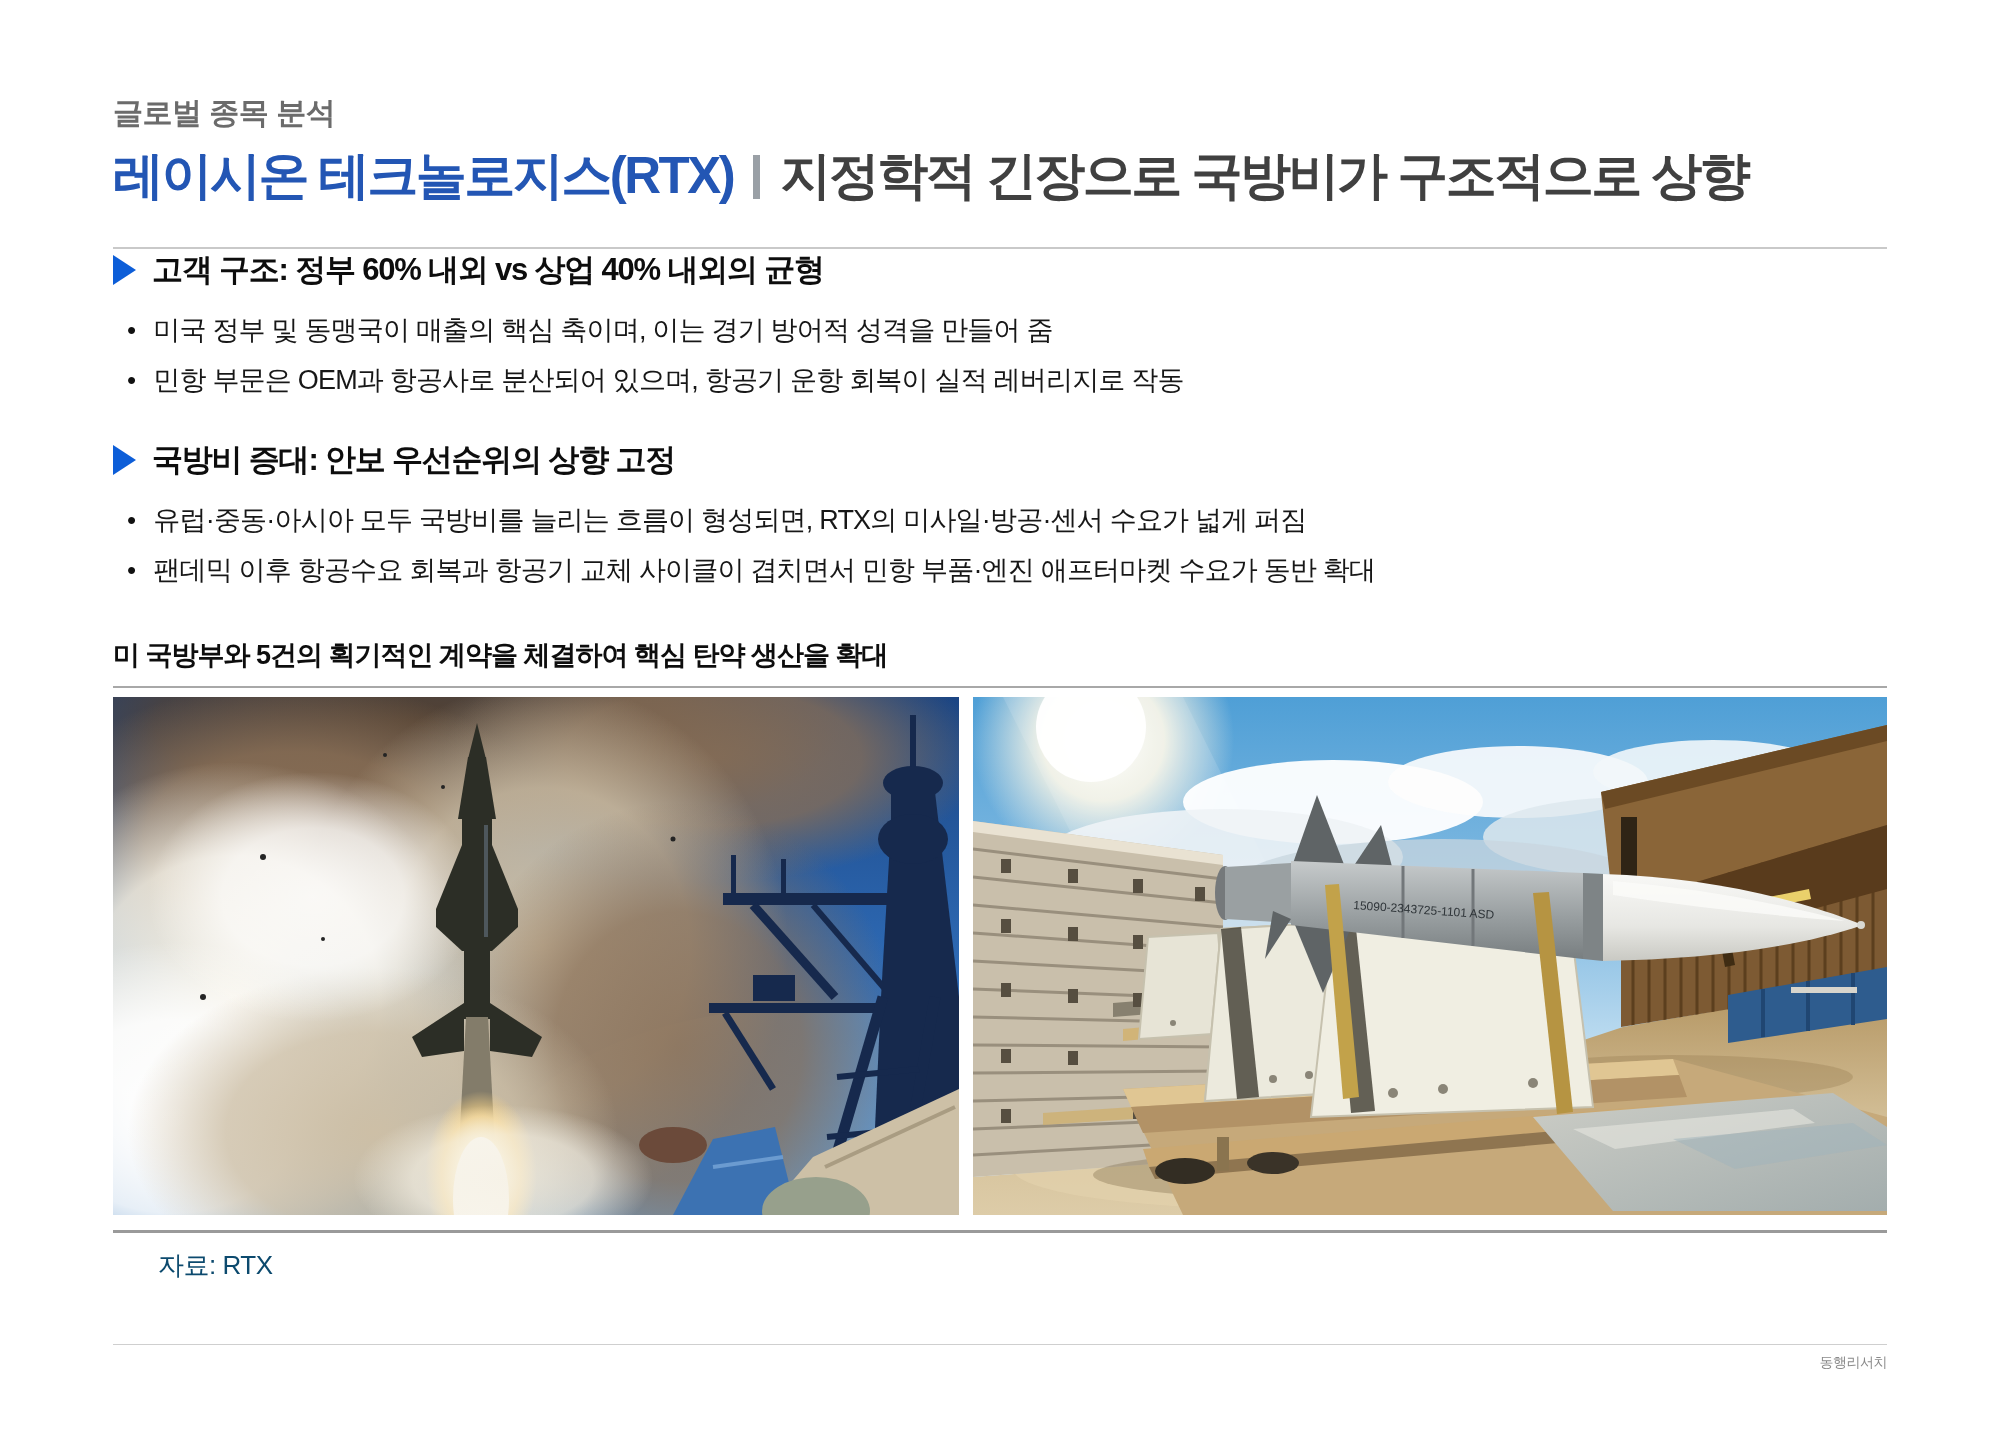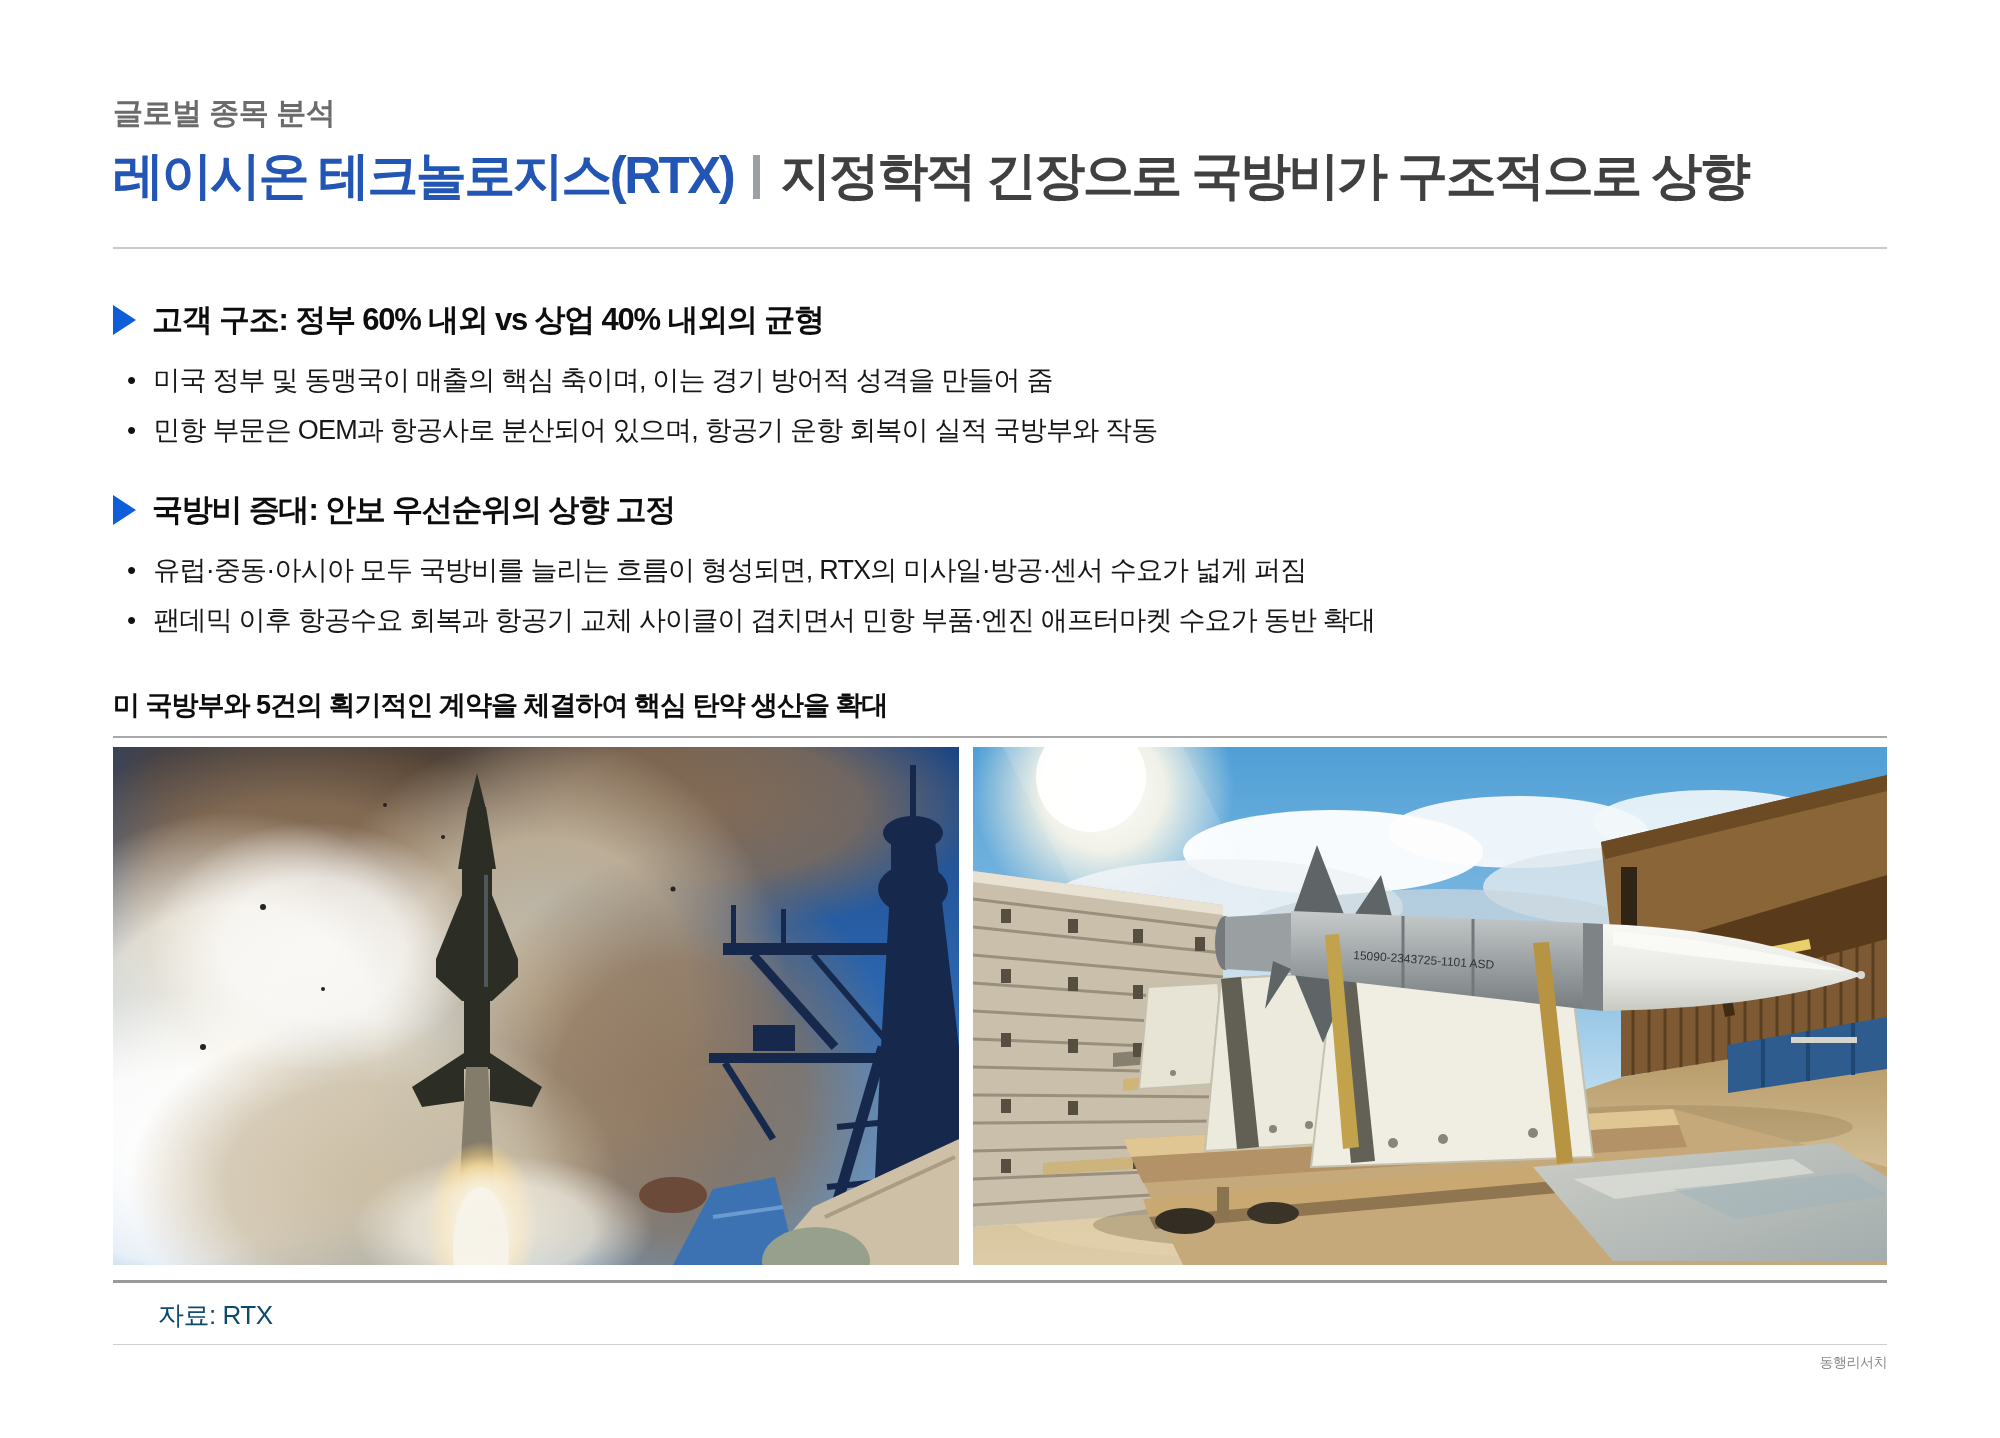--- a/index.html
+++ b/index.html
@@ -13,21 +13,21 @@
 
   
   .eyebrow { padding-top:88px; font-size:30px; font-weight:bold; color:#6b6b6b; letter-spacing:-0.5px; }
   .title-row { display:flex; align-items:center; margin-top:8px; }
   .title-primary { font-size:51px; font-weight:bold; color:#2356b4; letter-spacing:-2.5px; white-space:nowrap; }
   .title-sep { width:7px; height:44px; background:#9aa0a6; margin:0 20px; flex:0 0 auto; }
   .title-secondary { font-size:51px; font-weight:bold; color:#404040; letter-spacing:-2.5px; white-space:nowrap; }
   .rule-title { height:2px; background:#c9c9c9; margin-top:36px; }
 
   
-  .sec { margin-top:50px; }
+  .sec { }
   .sec + .sec { margin-top:34px; }
   .sec-head { display:flex; align-items:center; gap:16px; }
   .tri { width:0; height:0; border-left:23px solid #0d5ed8; border-top:15px solid transparent; border-bottom:15px solid transparent; flex:0 0 auto; }
   .sec-title { margin:0; font-size:31px; font-weight:bold; color:#0d0d0d; letter-spacing:-1.2px; }
   .bullets { list-style:none; margin:14px 0 0 0; padding:0 0 0 14px; }
   .bullet { display:flex; align-items:flex-start; gap:18px; font-size:27px; line-height:50px; color:#171717; letter-spacing:-0.8px; }
   .bullet .dot { font-size:26px; line-height:50px; color:#111; flex:0 0 auto; }
 
   
   .figure { margin-top:42px; }
@@ -63,21 +63,21 @@
       <span class="tri"></span>
       <h2 class="sec-title">고객 구조: 정부 60% 내외 vs 상업 40% 내외의 균형</h2>
     </div>
     <ul class="bullets">
       <li class="bullet">
         <span class="dot">•</span>
         <span>미국 정부 및 동맹국이 매출의 핵심 축이며, 이는 경기 방어적 성격을 만들어 줌</span>
       </li>
       <li class="bullet">
         <span class="dot">•</span>
-        <span>민항 부문은 OEM과 항공사로 분산되어 있으며, 항공기 운항 회복이 실적 국방부와 작동</span>
+        <span>민항 부문은 OEM과 항공사로 분산되어 있으며, 항공기 운항 회복이 실적 레버리지로 작동</span>
       </li>
     </ul>
   </section>
 
   <section class="sec">
     <div class="sec-head">
       <span class="tri"></span>
       <h2 class="sec-title">국방비 증대: 안보 우선순위의 상향 고정</h2>
     </div>
     <ul class="bullets">

